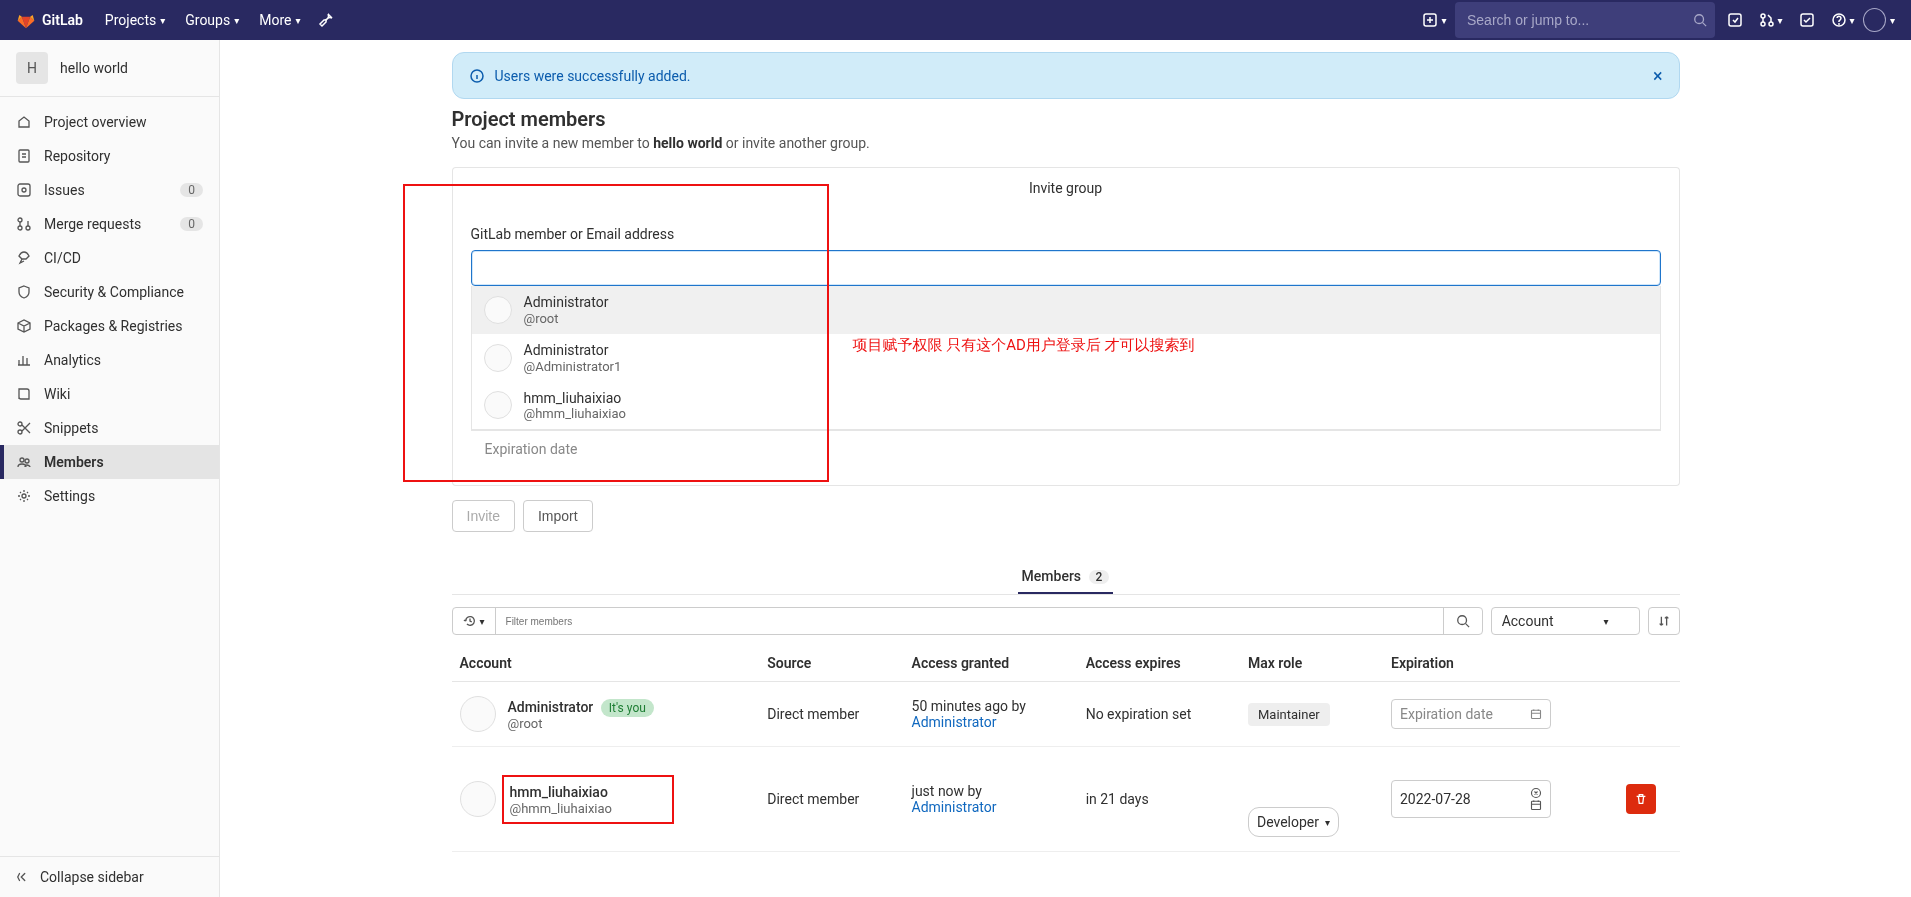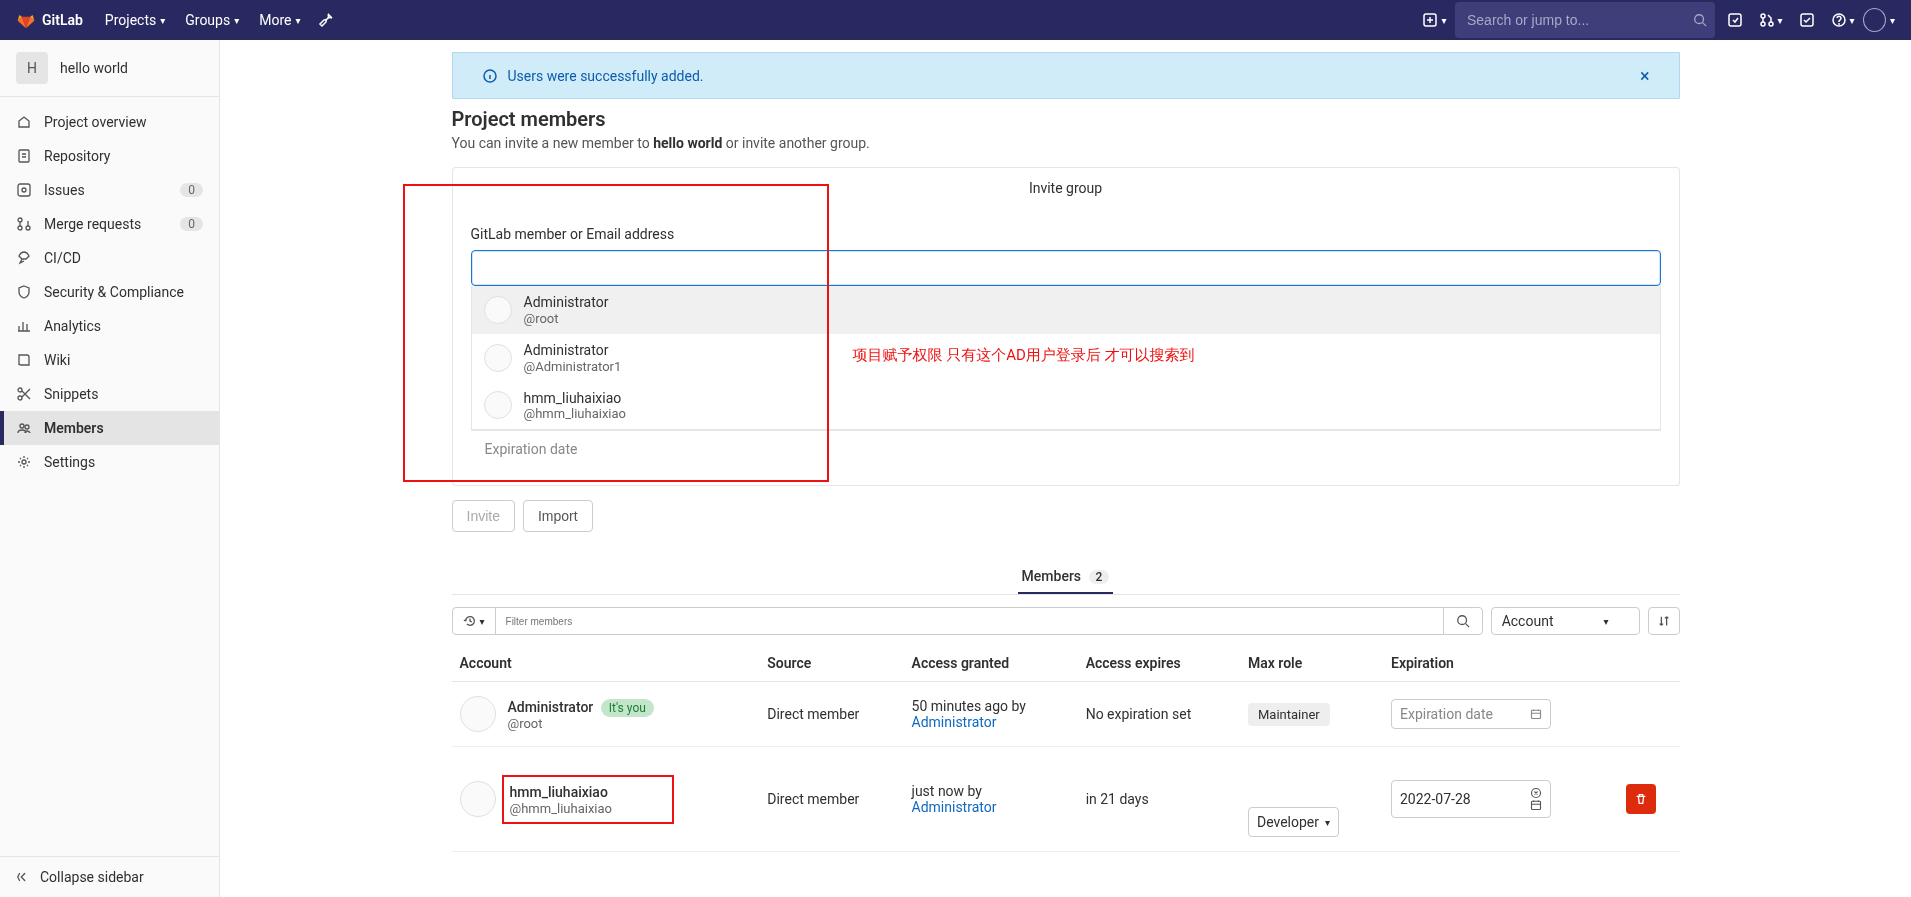--- a/index.html
+++ b/index.html
@@ -20,41 +20,41 @@
 .project-avatar { width: 32px; height: 32px; background: #e5e5e5; color: #555; border-radius: 4px; display: flex; align-items: center; justify-content: center; font-size: 14px; }
 .project-name { font-size: 14px; }
 .sidebar-nav { flex: 1; padding-top: 8px; overflow-y: auto; }
 .nav-item { display: flex; align-items: center; gap: 12px; padding: 9px 16px; cursor: pointer; color: #303030; font-size: 14px; position: relative; }
 .nav-item.active { background: #e4e4e4; font-weight: 600; box-shadow: inset 4px 0 0 #292961; }
 .nav-icon { width: 16px; height: 16px; display: flex; align-items: center; justify-content: center; }
 .nav-badge { margin-left: auto; background: #e5e5e5; border-radius: 10px; padding: 0 8px; font-size: 12px; color: #666; }
 .collapse { padding: 12px 16px; border-top: 1px solid #e5e5e5; display: flex; align-items: center; gap: 10px; cursor: pointer; font-size: 14px; }
 .main { flex: 1; overflow: auto; padding: 12px 0 40px; }
 .content { max-width: 1260px; margin: 0 auto; padding: 0 16px; }
-.alert { background: #d1ecf9; border: 1px solid #b1d8f0; border-radius: 1px; padding: 12px 29px; display: flex; align-items: center; gap: 10px; margin-bottom: 8px; color: #0b5cad; }
+.alert { background: #d1ecf9; border: 1px solid #b1d8f0; border-radius: 12px; padding: 12px 16px; display: flex; align-items: center; gap: 10px; margin-bottom: 8px; color: #0b5cad; }
 .alert-close { margin-left: auto; cursor: pointer; color: #0b5cad; font-size: 18px; }
 h1.page-title { font-size: 20px; font-weight: 600; margin-bottom: 4px; }
 .page-sub { font-size: 14px; color: #555; margin-bottom: 16px; }
 .page-sub b { color: #303030; }
 .tabs { display: flex; border: 1px solid #e5e5e5; border-radius: 4px 4px 0 0; border-bottom: none; }
 .tab { flex: 1; text-align: center; padding: 12px 0; cursor: pointer; border-right: 1px solid #e5e5e5; }
 .tab:last-child { border-right: none; }
 .tab.active { border-bottom: 2px solid #292961; font-weight: 500; }
 .invite-panel { border: 1px solid #e5e5e5; border-top: none; padding: 18px; border-radius: 0 0 4px 4px; position: relative; }
 .field-label { font-size: 14px; margin-bottom: 8px; }
 .member-input { width: 100%; border: 1px solid #1f75cb; border-radius: 4px; height: 36px; padding: 0 10px; outline: none; font-size: 14px; box-shadow: 0 0 0 1px #cfe6fa inset; }
 .dropdown { border: 1px solid #e5e5e5; border-top: none; background: #fff; }
 .dd-item { display: flex; align-items: center; gap: 12px; padding: 8px 12px; cursor: pointer; }
 .dd-item:hover, .dd-item.highlight { background: #f0f0f0; }
 .dd-avatar { width: 28px; height: 28px; border: 1px solid #e0e0e0; border-radius: 50%; background: #fafafa; }
 .dd-name { font-size: 14px; line-height: 1.2; }
 .dd-handle { font-size: 13px; color: #666; }
 .exp-input { width: 100%; border-top: 1px solid #e5e5e5; padding: 10px 14px; font-size: 14px; color: #888; margin-top: 0; }
 .red-box1 { position: absolute; border: 2px solid #e11; left: -50px; top: -24px; width: 426px; height: 298px; pointer-events: none; }
-.annotation { position: absolute; color: #e11; font-size: 15px; left: 400px; top: 138px; }
+.annotation { position: absolute; color: #e11; font-size: 15px; left: 400px; top: 128px; }
 .btn-row { display: flex; gap: 8px; margin-top: 14px; }
 .btn { border: 1px solid #ccc; background: #fff; border-radius: 4px; padding: 7px 14px; cursor: pointer; font-size: 14px; color: #555; }
 .btn.disabled { color: #aaa; cursor: not-allowed; }
 .members-section { margin-top: 28px; }
 .members-tabs { border-bottom: 1px solid #e5e5e5; margin-bottom: 12px; text-align: center; }
 .members-tab { display: inline-block; padding: 8px 4px; border-bottom: 2px solid #292961; font-weight: 500; }
 .count-badge { background: #eee; border-radius: 10px; padding: 0 7px; font-size: 12px; margin-left: 4px; }
 .filter-row { display: flex; gap: 8px; margin-bottom: 10px; align-items: stretch; }
 .filter-box { flex: 1; display: flex; border: 1px solid #ccc; border-radius: 4px; overflow: hidden; }
 .history-btn { border-right: 1px solid #ccc; padding: 6px 10px; display: flex; align-items: center; gap: 3px; cursor: pointer; }
@@ -65,21 +65,21 @@
 table.members { width: 100%; border-collapse: collapse; }
 table.members th { text-align: left; padding: 10px 8px; font-weight: 600; border-bottom: 1px solid #e5e5e5; font-size: 14px; }
 table.members td { padding: 14px 8px; border-bottom: 1px solid #eee; vertical-align: middle; font-size: 14px; }
 .mem-acct { display: flex; align-items: center; gap: 12px; }
 .mem-avatar { width: 36px; height: 36px; border: 1px solid #e0e0e0; border-radius: 50%; background: #fafafa; }
 .mem-name { font-weight: 500; line-height: 1.3; }
 .mem-handle { color: #666; font-size: 13px; }
 .badge-you { background: #c3e6cb; color: #1e7e34; border-radius: 10px; padding: 2px 8px; font-size: 12px; margin-left: 4px; }
 .link { color: #1068bf; cursor: pointer; }
 .role-badge { background: #eee; border-radius: 4px; padding: 4px 10px; font-size: 13px; display: inline-block; }
-.role-select { border: 1px solid #ccc; border-radius: 4px; padding: 6px 8px; display: inline-flex; align-items: center; gap: 6px; cursor: pointer; margin-top: 46px; }
+.role-select { border: 1px solid #ccc; border-radius: 11px; padding: 6px 8px; display: inline-flex; align-items: center; gap: 6px; cursor: pointer; margin-top: 46px; }
 .exp-field { border: 1px solid #ccc; border-radius: 4px; padding: 6px 8px; display: inline-flex; align-items: center; gap: 8px; width: 160px; justify-content: space-between; color: #888; }
 .exp-field.filled { color: #303030; }
 .del-btn { background: #dd2b0e; color: #fff; border-radius: 4px; width: 30px; height: 30px; display: inline-flex; align-items: center; justify-content: center; cursor: pointer; }
 .red-box2 { border: 2px solid #e11; display: inline-block; padding: 6px 60px 6px 6px; margin-left: -6px; }
 .chev { font-size: 10px; }
 svg { display: block; }
 </style>
 </head>
 <body>
 
@@ -219,20 +219,28 @@
           </span>
           <span>CI/CD</span>
         </div>
         <div class="nav-item">
           <span class="nav-icon">
             <svg width="16" height="16" viewBox="0 0 16 16" stroke="#555" fill="none" stroke-width="1.3">
               <path d="M8 2l5 2v4c0 3-2 5-5 6-3-1-5-3-5-6V4z"></path>
             </svg>
           </span>
           <span>Security &amp; Compliance</span>
+        </div>
+        <div class="nav-item">
+          <span class="nav-icon">
+            <svg width="16" height="16" viewBox="0 0 16 16" stroke="#555" fill="none" stroke-width="1.3">
+              <path d="M2 5l6-3 6 3v6l-6 3-6-3zM2 5l6 3 6-3M8 8v6"></path>
+            </svg>
+          </span>
+          <span>Packages &amp; Registries</span>
         </div>
         <div class="nav-item">
           <span class="nav-icon">
             <svg width="16" height="16" viewBox="0 0 16 16" stroke="#555" fill="none" stroke-width="1.3">
               <path d="M3 13V8M7 13V4M11 13V6M2 13h12"></path>
             </svg>
           </span>
           <span>Analytics</span>
         </div>
         <div class="nav-item">

